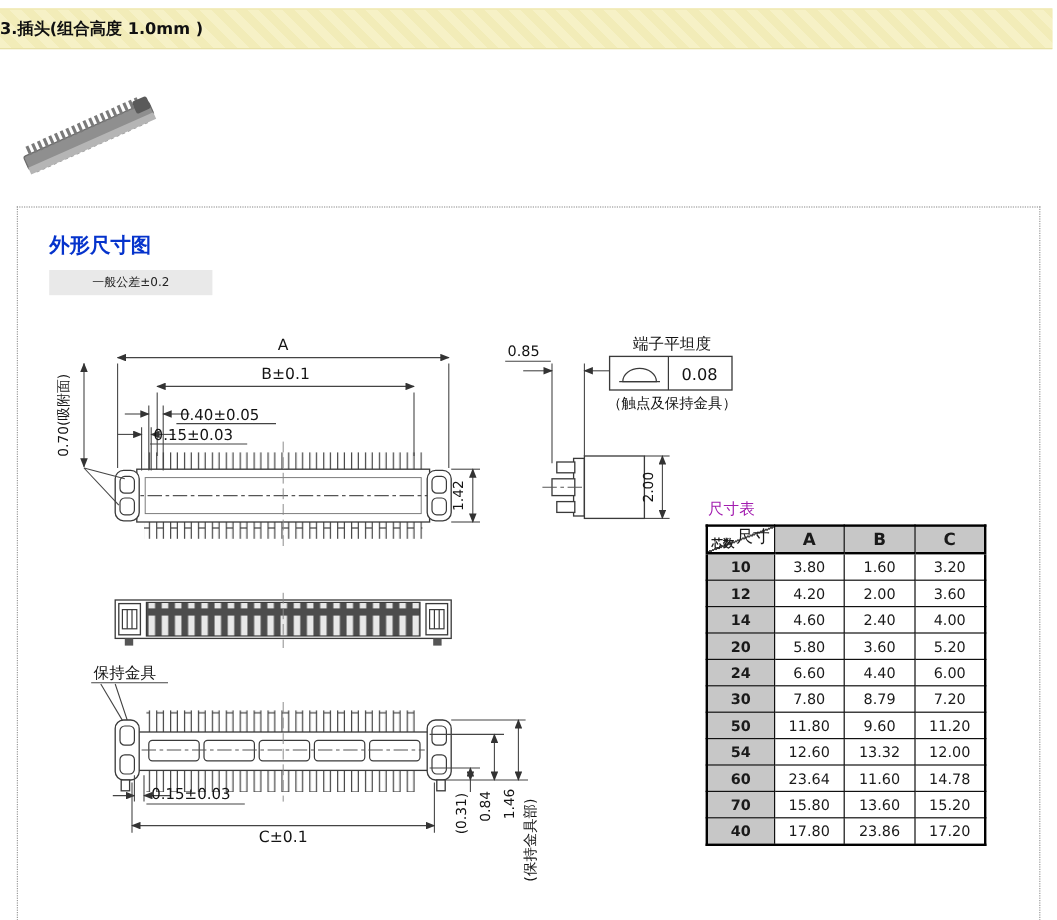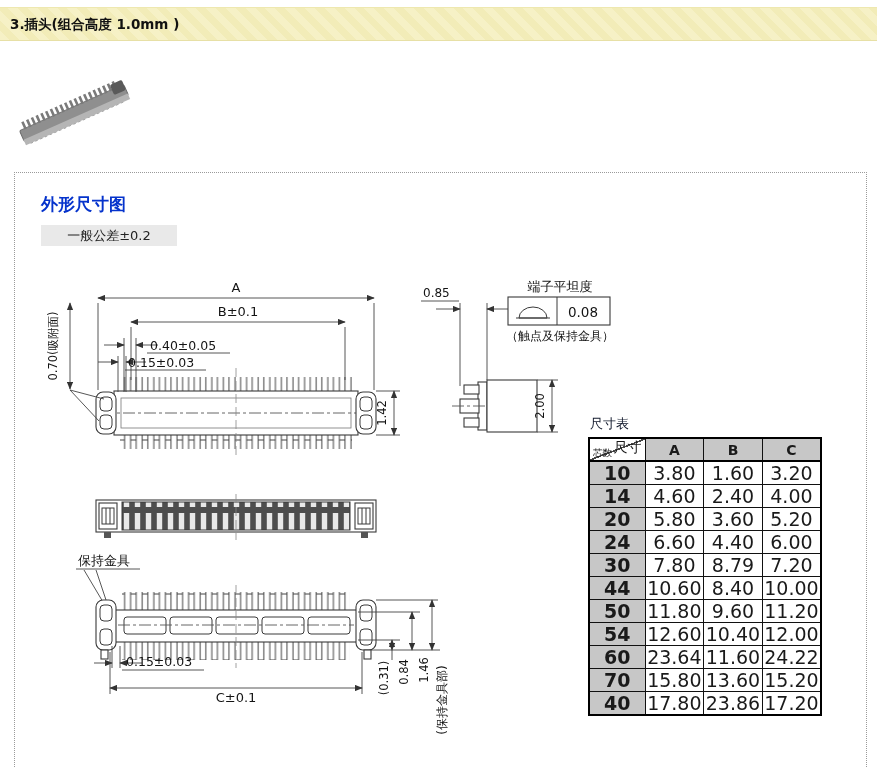--- a/index.html
+++ b/index.html
@@ -3,39 +3,39 @@
 <meta charset="utf-8">
 <style>
   html,body{margin:0;padding:0;background:#fff;}
   .page{position:relative;width:881px;height:767px;background:#fff;overflow:hidden;
         font-family:"DejaVu Sans",sans-serif;color:#1a1a1a;}
   
   .header-bar{position:absolute;left:0;top:7px;width:877px;height:34px;box-sizing:border-box;
               background:#f5efc2;
               background-image:repeating-linear-gradient(45deg,#f6f1c6 0 7px,#f2ecb8 7px 14px);
               border-top:1px solid #eee8b0;border-bottom:1px solid #e7e0a6;}
-  .header-bar span{display:block;line-height:32px;padding-left:10px;font-size:13.5px;font-weight:bold;color:#111;}
+  .header-bar span{display:block;line-height:32px;padding-left:0;font-size:13.5px;font-weight:bold;color:#111;}
   
   .panel{position:absolute;left:14px;top:172px;width:853px;height:595px;box-sizing:border-box;
          border:1px dotted #9a9a9a;border-bottom:none;background:#fff;}
   .panel-title{position:absolute;left:26px;top:20px;font-size:17px;font-weight:bold;color:#0533cc;font-family:Liberation Mono, monospace;}
   .tolerance{position:absolute;left:26px;top:52px;width:136px;height:21px;background:#e9e9e9;
-             font-size:13px;line-height:21px;text-align:center;color:#222;}
+             font-size:10px;line-height:21px;text-align:center;color:#222;}
   
   .table-wrap{position:absolute;left:573px;top:242px;width:240px;}
-  .table-title{font-size:13px;color:#0f172a;margin:0 0 4px 2px;}
+  .table-title{font-size:13px;color:#a21caf;margin:0 0 4px 2px;}
   table.dims{border-collapse:collapse;border:2px solid #000;table-layout:fixed;width:234px;}
   table.dims th,table.dims td{border:1px solid #111;height:21px;padding:0;text-align:center;
-             font-size:19px;color:#1a1a1a;}
+             font-size:12px;color:#1a1a1a;}
   table.dims thead th{background:#c7c7c7;font-size:14px;font-weight:600;border-bottom:2px solid #000;}
   table.dims thead th.corner{background:#fff;position:relative;
       background-image:linear-gradient(to bottom right,transparent calc(50% - 0.8px),
         #444 calc(50% - 0.8px),#444 calc(50% + 0.8px),transparent calc(50% + 0.8px));}
   .c-top{position:absolute;top:0;right:3px;font-size:14px;font-weight:400;}
-  .c-bot{position:absolute;bottom:0;left:3px;font-size:9.5px;font-weight:400;}
+  .c-bot{position:absolute;bottom:0;left:3px;font-size:9.5px;font-weight:700;}
   table.dims tbody th{background:#c7c7c7;font-weight:600;}
   table.dims td{background:#fff;font-weight:400;}
   col.pincol{width:56px;}
   
   svg.overlay{position:absolute;left:0;top:0;pointer-events:none;font-family:"DejaVu Sans",sans-serif;}
   svg .ol{stroke:#3a3a3a;stroke-width:1.1;fill:#fff;}
   svg .th{stroke:#3a3a3a;stroke-width:1;fill:none;}
   svg .dim{stroke:#444;stroke-width:0.9;fill:none;}
   svg .cl{stroke:#555;stroke-width:0.9;fill:none;stroke-dasharray:12 3 3 3;}
   svg .cl2{stroke:#888;stroke-width:0.8;fill:none;stroke-dasharray:9 4;}
@@ -75,20 +75,26 @@
           </tr>
         </thead>
         <tbody id="tbody">
             <tr>
               <th>10</th>
               <td>3.80</td>
               <td>1.60</td>
               <td>3.20</td>
             </tr>
             <tr>
+              <th>12</th>
+              <td>4.20</td>
+              <td>2.00</td>
+              <td>3.60</td>
+            </tr>
+            <tr>
               <th>14</th>
               <td>4.60</td>
               <td>2.40</td>
               <td>4.00</td>
             </tr>
             <tr>
               <th>20</th>
               <td>5.80</td>
               <td>3.60</td>
               <td>5.20</td>
@@ -99,42 +105,36 @@
               <td>4.40</td>
               <td>6.00</td>
             </tr>
             <tr>
               <th>30</th>
               <td>7.80</td>
               <td>8.79</td>
               <td>7.20</td>
             </tr>
             <tr>
-              <th>44</th>
-              <td>10.60</td>
-              <td>8.40</td>
-              <td>10.00</td>
-            </tr>
-            <tr>
               <th>50</th>
               <td>11.80</td>
               <td>9.60</td>
               <td>11.20</td>
             </tr>
             <tr>
               <th>54</th>
               <td>12.60</td>
-              <td>10.40</td>
+              <td>13.32</td>
               <td>12.00</td>
             </tr>
             <tr>
               <th>60</th>
               <td>23.64</td>
               <td>11.60</td>
-              <td>24.22</td>
+              <td>14.78</td>
             </tr>
             <tr>
               <th>70</th>
               <td>15.80</td>
               <td>13.60</td>
               <td>15.20</td>
             </tr>
             <tr>
               <th>40</th>
               <td>17.80</td>

